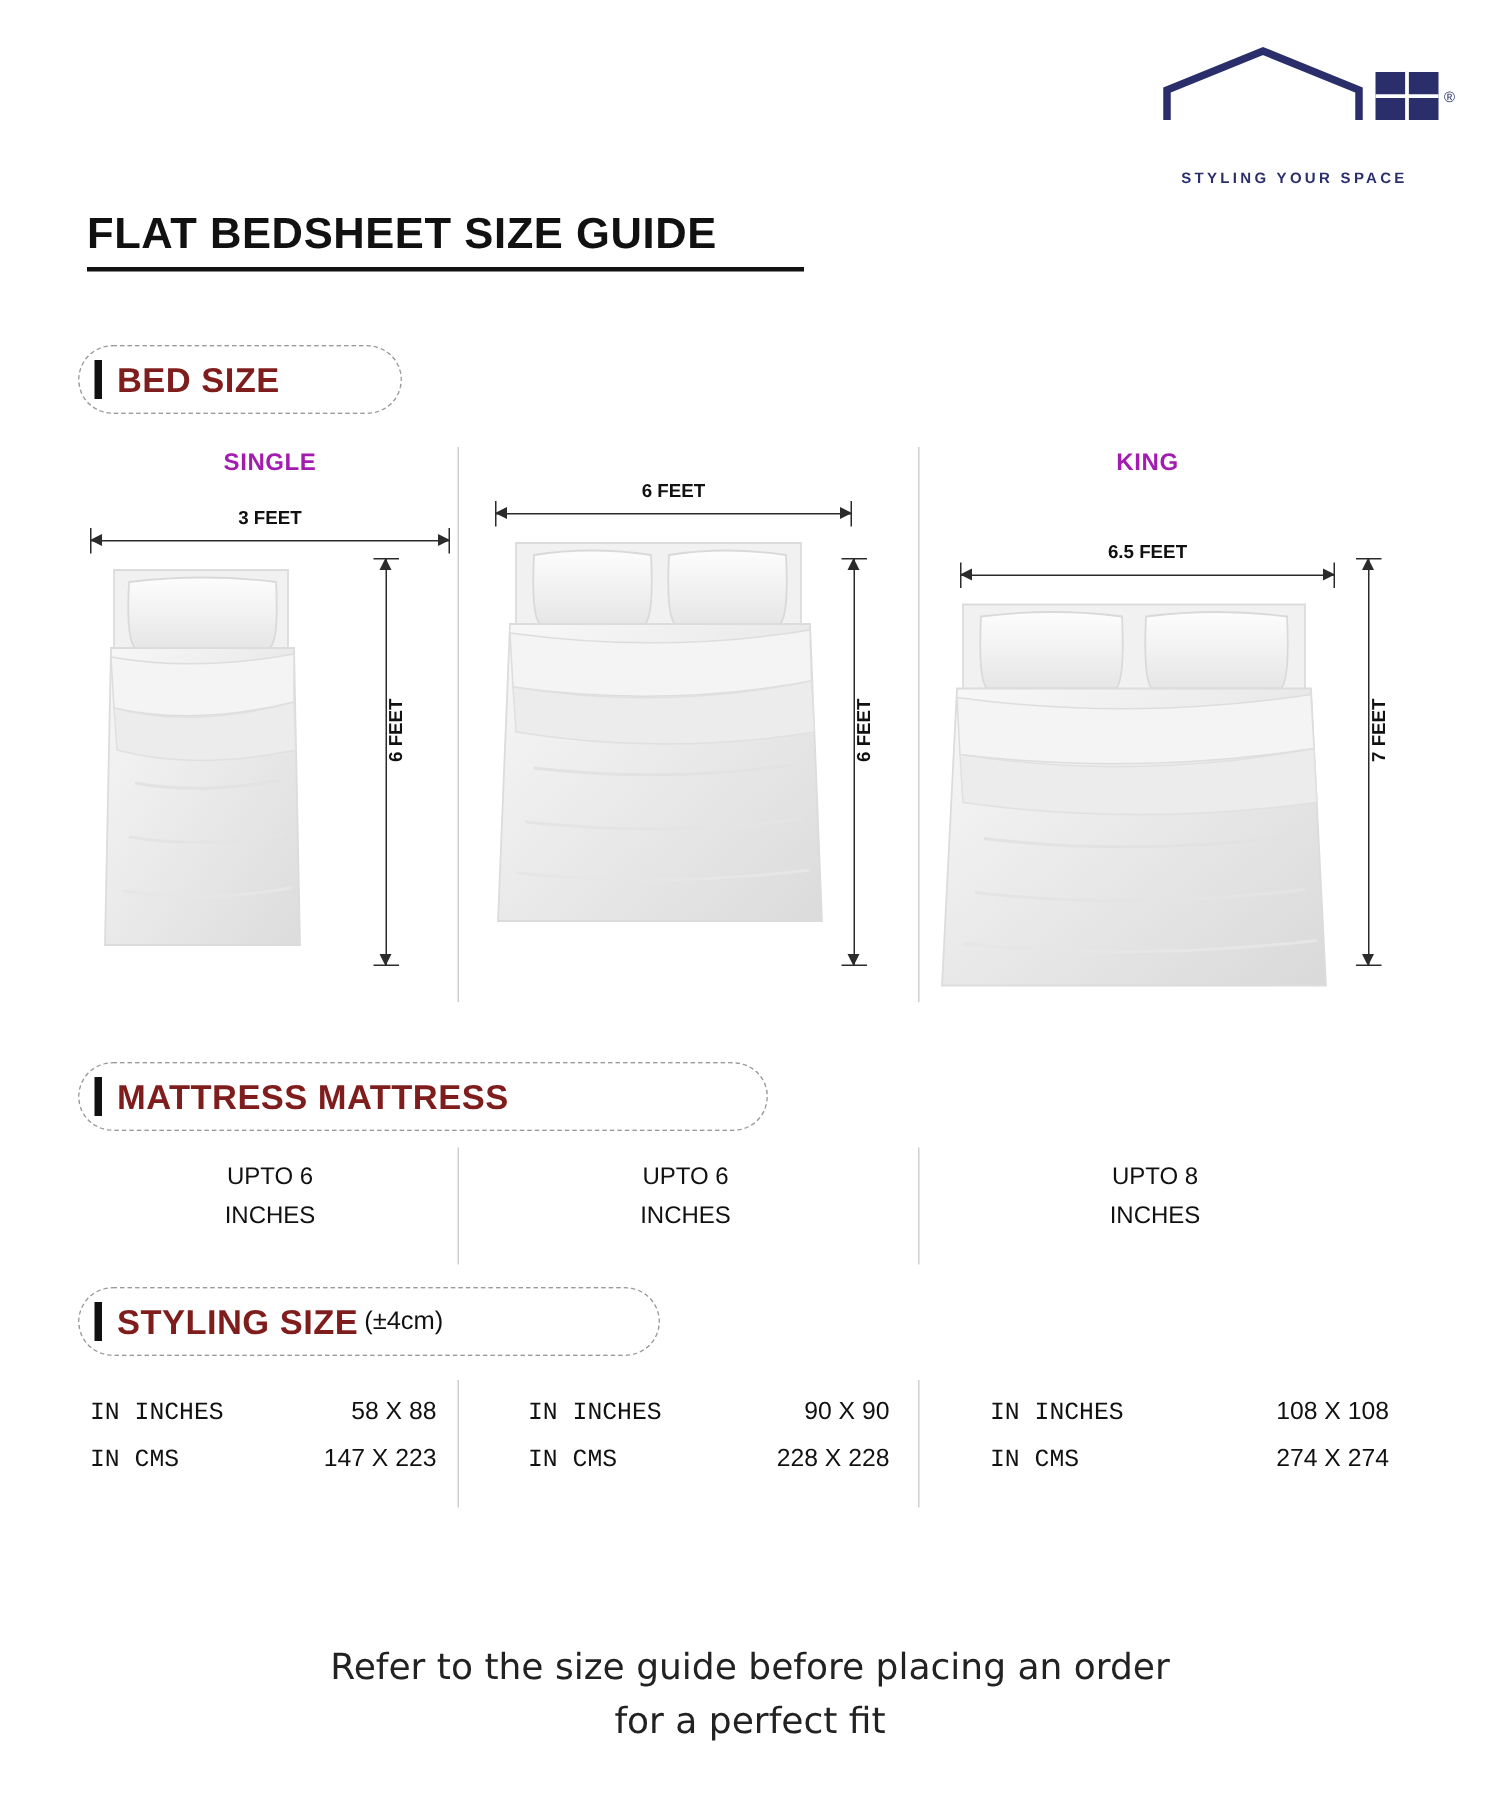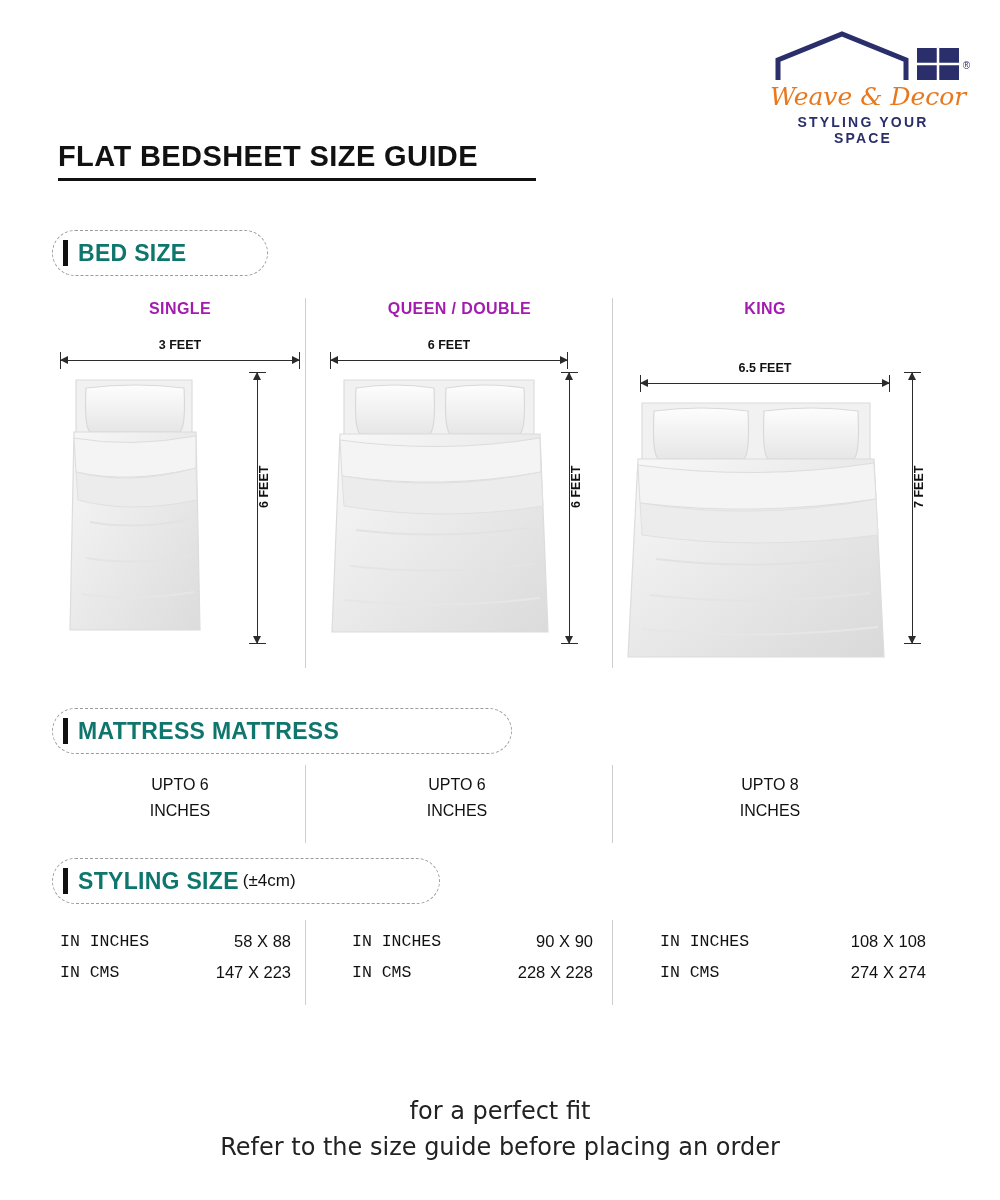--- a/index.html
+++ b/index.html
@@ -27,21 +27,21 @@
     font-family:"DejaVu Serif", serif;
     font-size:25px;
     font-style:italic;
     color:#E8781E;
     letter-spacing:0px;
     white-space:nowrap;
   }
   .logo-tag{
     position:absolute; left:0; top:90px; width:186px;
     text-align:center;
-    font-size:14px;
+    font-size:10px;
     letter-spacing:2.2px;
     color:#2a2f6b;
     font-weight:600;
   }
   .logo-reg{
     position:absolute; right:0px; top:36px;
     font-size:10px; color:#2a2f6b;
   }
 
   
@@ -61,21 +61,21 @@
     height:46px;
     border:1.5px dashed #9b9b9b;
     border-radius:24px;
     display:flex; align-items:center;
     padding-left:0px;
   }
   .pill .bar{
     width:5px; height:26px; background:#111; margin-left:10px; margin-right:10px;
   }
   .pill .ptext{
-    font-size:23px; font-weight:bold; letter-spacing:0.3px; color:#0f766e;
+    font-size:23px; font-weight:bold; letter-spacing:0.3px; color:#7f1d1d;
     white-space:nowrap;
     text-align:right;
   }
   .pill .psub{
     font-size:17px; font-weight:normal; color:#111; margin-left:4px;
   }
 
   #pill-bedsize{ left:52px; top:230px; width:216px; }
   #pill-mattress{ left:52px; top:708px; width:460px; }
   #pill-bedsheet{ left:52px; top:858px; width:388px; }
@@ -173,21 +173,20 @@
 </head>
 <body>
 
 <div class="logo-wrap">
   <svg class="logo-roof" viewBox="0 0 200 52">
     <path d="M8 50 L8 30 L72 4 L136 30 L136 50" fill="none" stroke="#2a2f6b" stroke-width="5" stroke-linejoin="miter"></path>
     <path d="M150 48 L150 28 L168 20 L186 28 L186 48 Z" fill="none" stroke="#2a2f6b" stroke-width="4"></path>
     <rect x="147" y="18" width="42" height="32" fill="#2a2f6b"></rect>
     <path d="M168 18 L168 50 M147 34 L189 34" stroke="#ffffff" stroke-width="2.5"></path>
   </svg>
-  <div class="logo-name">Weave &amp; Decor</div>
   <div class="logo-tag">STYLING YOUR SPACE</div>
   <div class="logo-reg">®</div>
 </div>
 
 <div class="page-title">FLAT BEDSHEET SIZE GUIDE</div>
 <div class="title-underline"></div>
 
 <div class="pill" id="pill-bedsize">
   <div class="bar"></div>
   <div class="ptext">BED SIZE</div>
@@ -235,21 +234,20 @@
     <div class="hline"></div>
     <div class="hcap t"></div>
       <div class="hcap b"></div>
     <div class="harrow t"></div>
       <div class="harrow b"></div>
     <div class="htext">6 FEET</div>
   </div>
 </div>
 
 <div class="bedcol" id="col-queen">
-  <div class="bed-label">QUEEN / DOUBLE</div>
   <div class="wdim" style="width:238px;margin-left:18px;">
     <div class="wtext">6 FEET</div>
     <div class="wline"></div>
     <div class="wcap l"></div>
       <div class="wcap r"></div>
     <div class="warrow l"></div>
       <div class="warrow r"></div>
   </div>
   <svg width="280" height="280" viewBox="0 0 280 280" style="display:block;margin-top:6px;">
     <defs>
@@ -384,15 +382,15 @@
     <span class="k">IN INCHES</span>
     <span class="v">108 X 108</span>
   </div>
   <div class="row">
     <span class="k">IN CMS</span>
     <span class="v">274 X 274</span>
   </div>
 </div>
 
 <div class="footer">
+  <div>Refer to the size guide before placing an order</div>
   <div>for a perfect fit</div>
-  <div>Refer to the size guide before placing an order</div>
 </div>
 
 </body></html>

